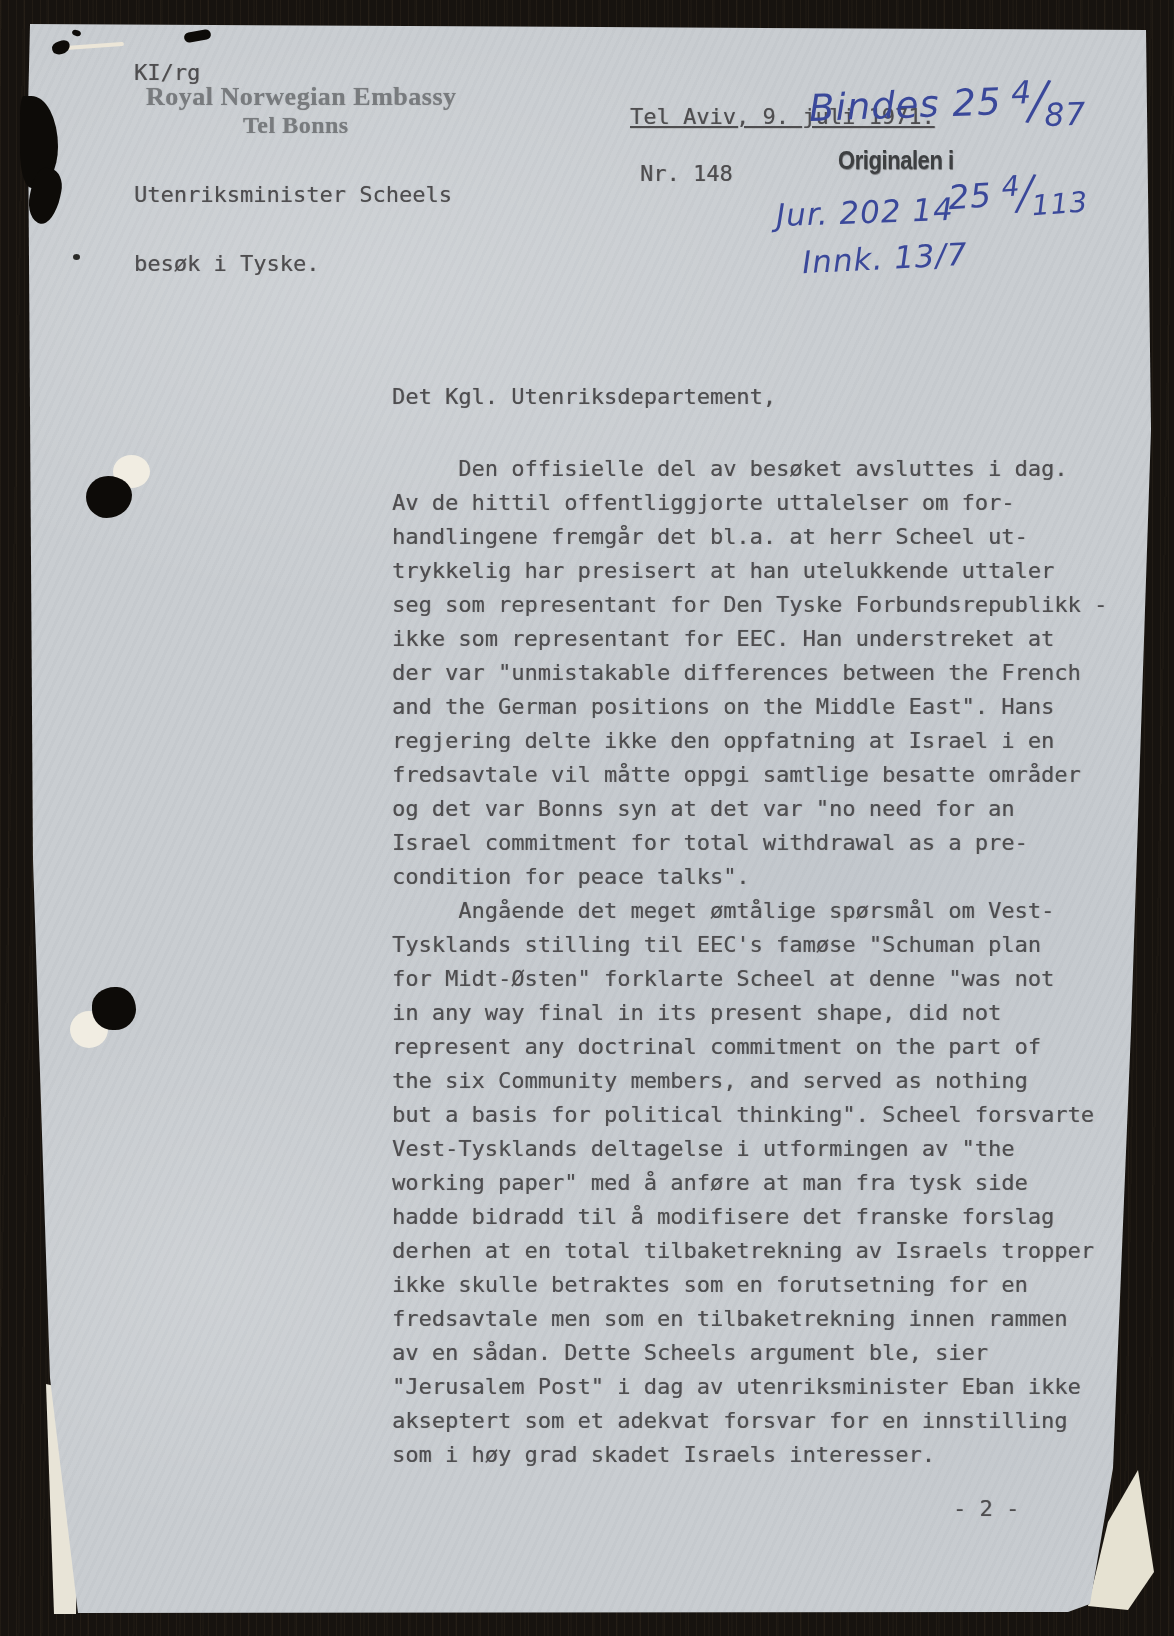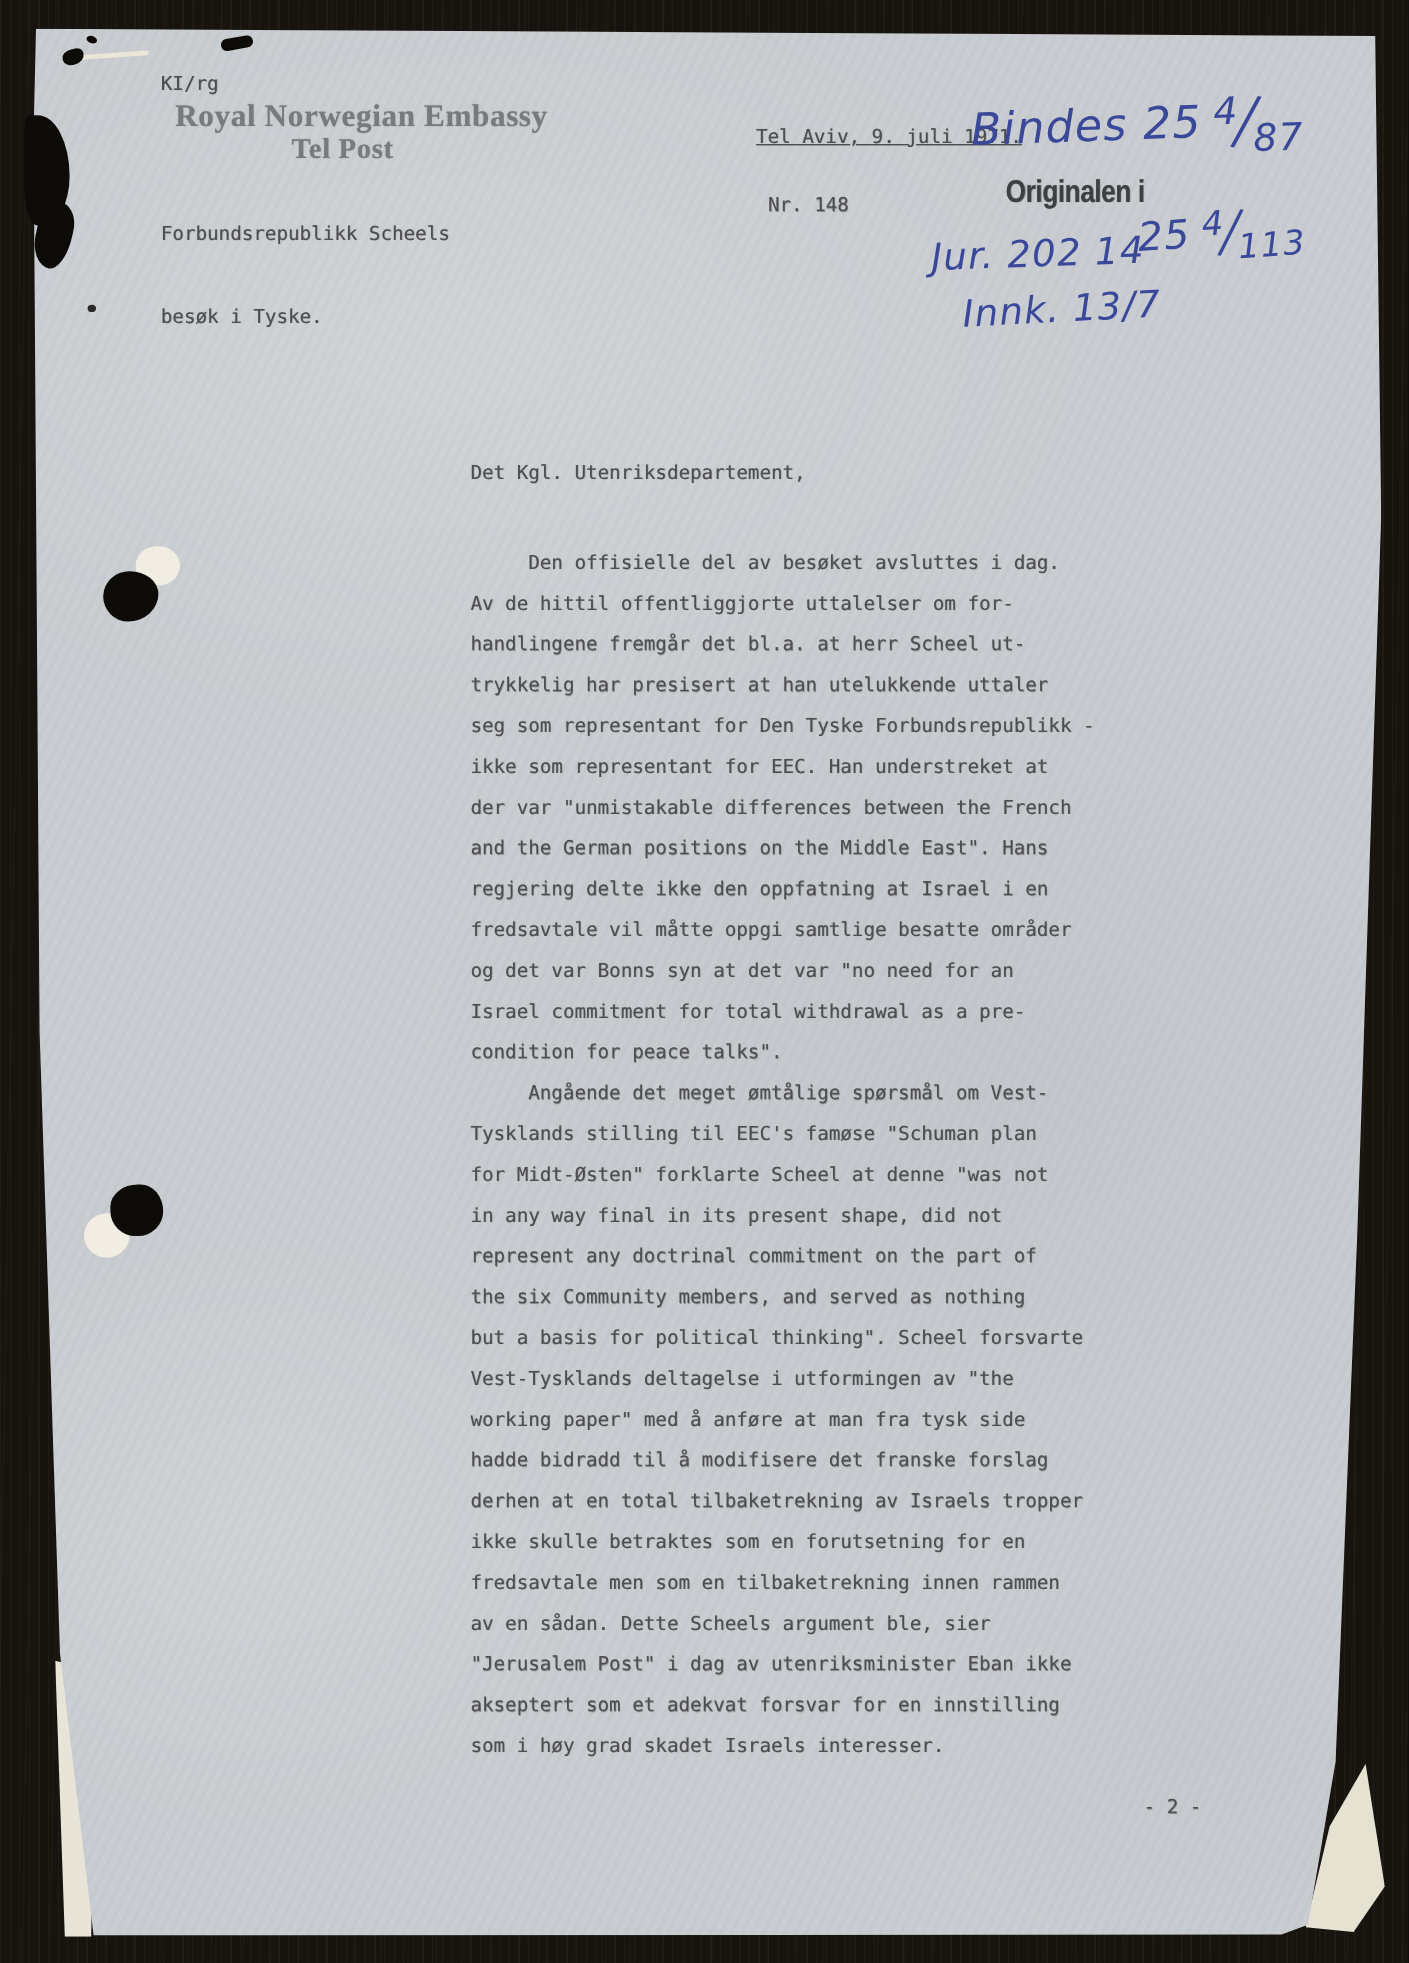--- a/index.html
+++ b/index.html
@@ -35,21 +35,21 @@
       radial-gradient(420px 320px at 85% 88%, rgba(176,182,190,0.16), rgba(176,182,190,0) 60%),
       repeating-linear-gradient(115deg, rgba(126,134,144,0.05) 0 3px, rgba(0,0,0,0) 3px 8px),
       #c9cdd1;
     clip-path:polygon(30px 24px, 600px 27px, 1146px 30px, 1151px 430px, 1131px 1030px,
                       1113px 1468px, 1090px 1604px, 1068px 1612px, 78px 1613px,
                       50px 1378px, 33px 860px, 28px 110px);
   }
   
   .tw{
     color:#4e4d4f;
-    font-size:16px;
+    font-size:22px;
     white-space:pre;
     text-shadow:0.4px 0.3px 0.7px rgba(72,72,74,0.55);
   }
   .body-line{white-space:pre; line-height:34px;}
   
   .stamp-serif{
     font-family:"Liberation Serif", serif;
     font-weight:bold;
     color:#787b7e;
     letter-spacing:0.5px;
@@ -103,23 +103,23 @@
   <div class="abs blob" style="left:73px;top:254px;width:7px;height:6px;border-radius:50%;background:#2a2a28;"></div>
 
   <div class="abs punch-white" style="left:113px;top:455px;width:37px;height:33px;"></div>
   <div class="abs blob" style="left:86px;top:476px;width:46px;height:42px;border-radius:48% 52% 55% 45% / 50% 45% 55% 50%;"></div>
 
   <div class="abs punch-white" style="left:70px;top:1011px;width:38px;height:37px;"></div>
   <div class="abs blob" style="left:92px;top:987px;width:44px;height:43px;border-radius:55% 45% 50% 50% / 45% 55% 50% 50%;"></div>
 
   <div class="abs tw" style="left:134px;top:60px;">KI/rg</div>
   <div class="abs stamp-serif" style="left:146px;top:82px;font-size:26px;">Royal Norwegian Embassy</div>
-  <div class="abs stamp-serif" style="left:243px;top:112px;font-size:24px;">Tel Post</div>
+  <div class="abs stamp-serif" style="left:243px;top:112px;font-size:24px;">Tel Bonns</div>
   <div class="abs tw" style="left:134px;top:137px;line-height:23px;">
-    <span style="display:block;">Forbundsrepublikk Scheels</span>
+    <span style="display:block;">Utenriksminister Scheels</span>
     <span style="display:block;">besøk i Tyske.</span>
   </div>
 
   <div class="abs tw" style="left:630px;top:104px;text-decoration:underline;">Tel Aviv, 9. juli 1971.</div>
   <div class="abs tw" style="left:640px;top:161px;">Nr. 148</div>
   <div class="abs stamp-bold" style="left:838px;top:145px;">Originalen i</div>
 
   <div class="abs hw" style="left:758px;top:40px;font-size:37px;transform:rotate(-2deg);">
     <span>Bindes 25</span><span class="frac"><span class="frac-num">4</span><span class="frac-slash">/</span><span class="frac-den">87</span></span>
   </div>

